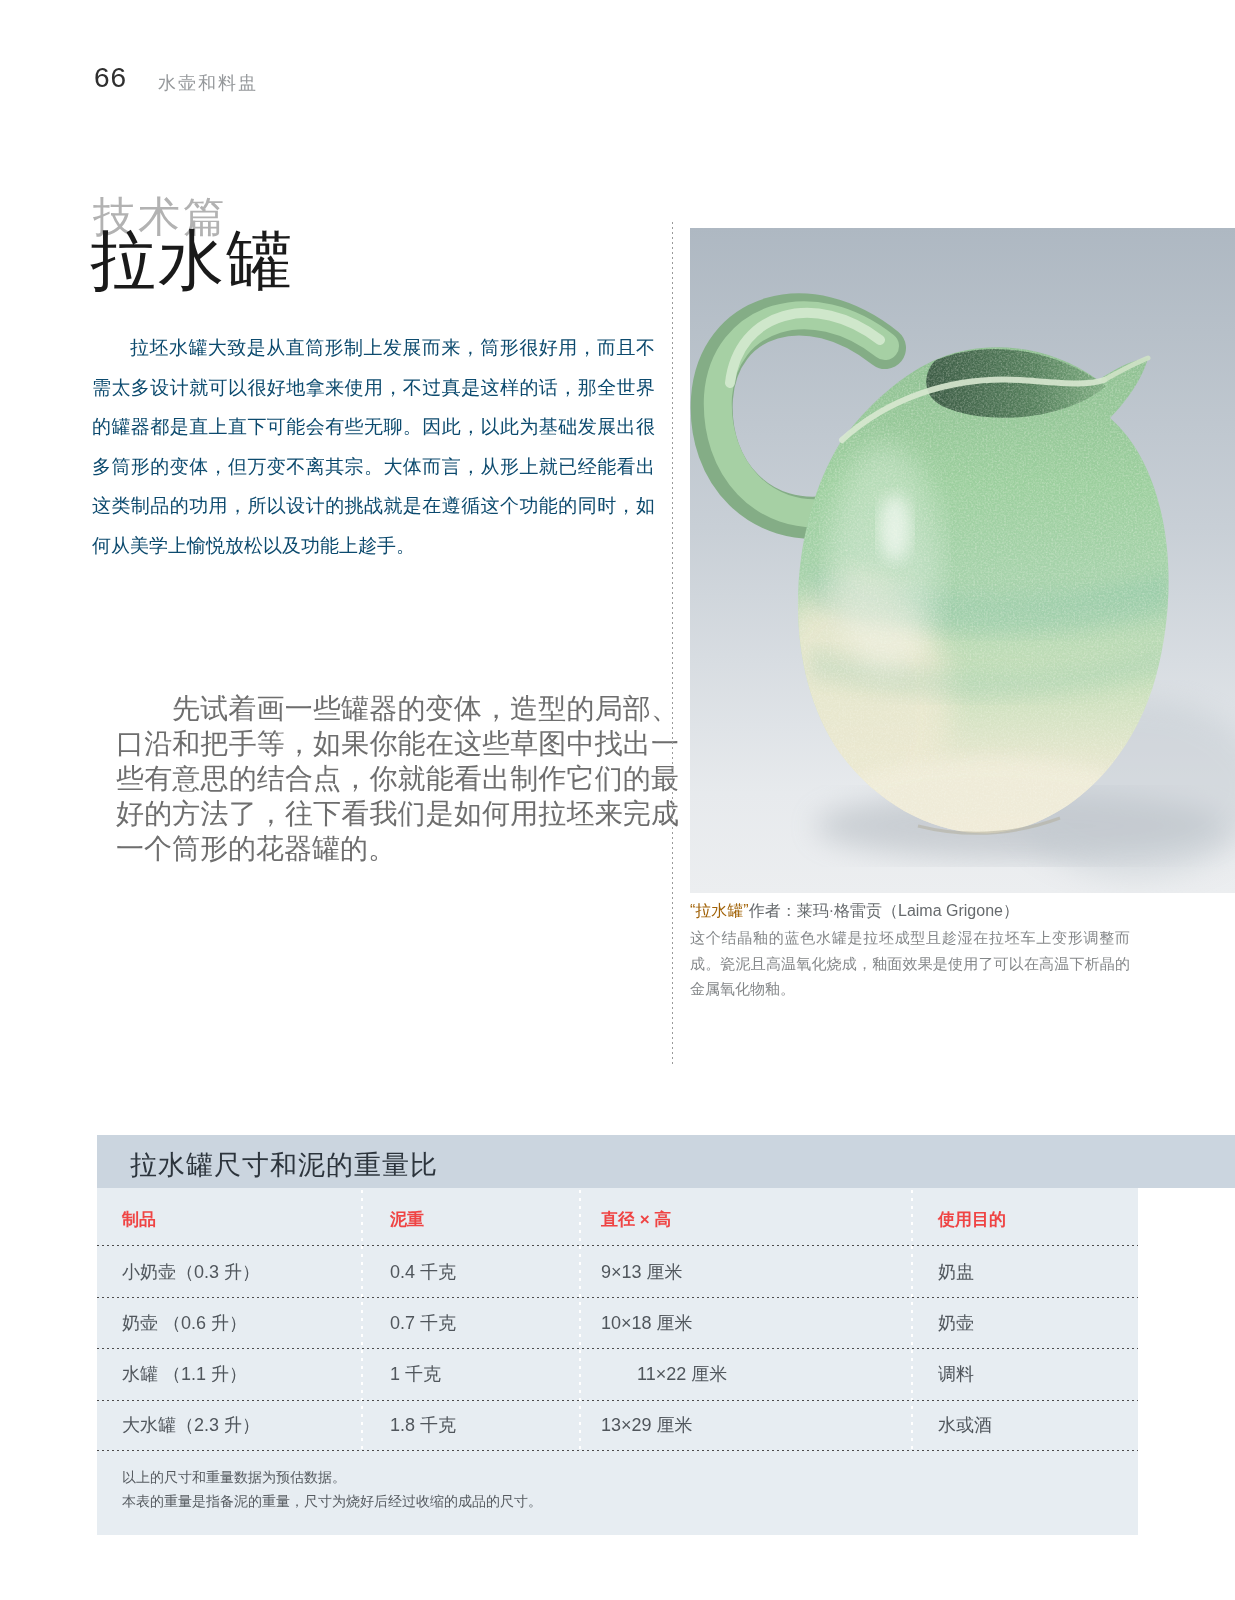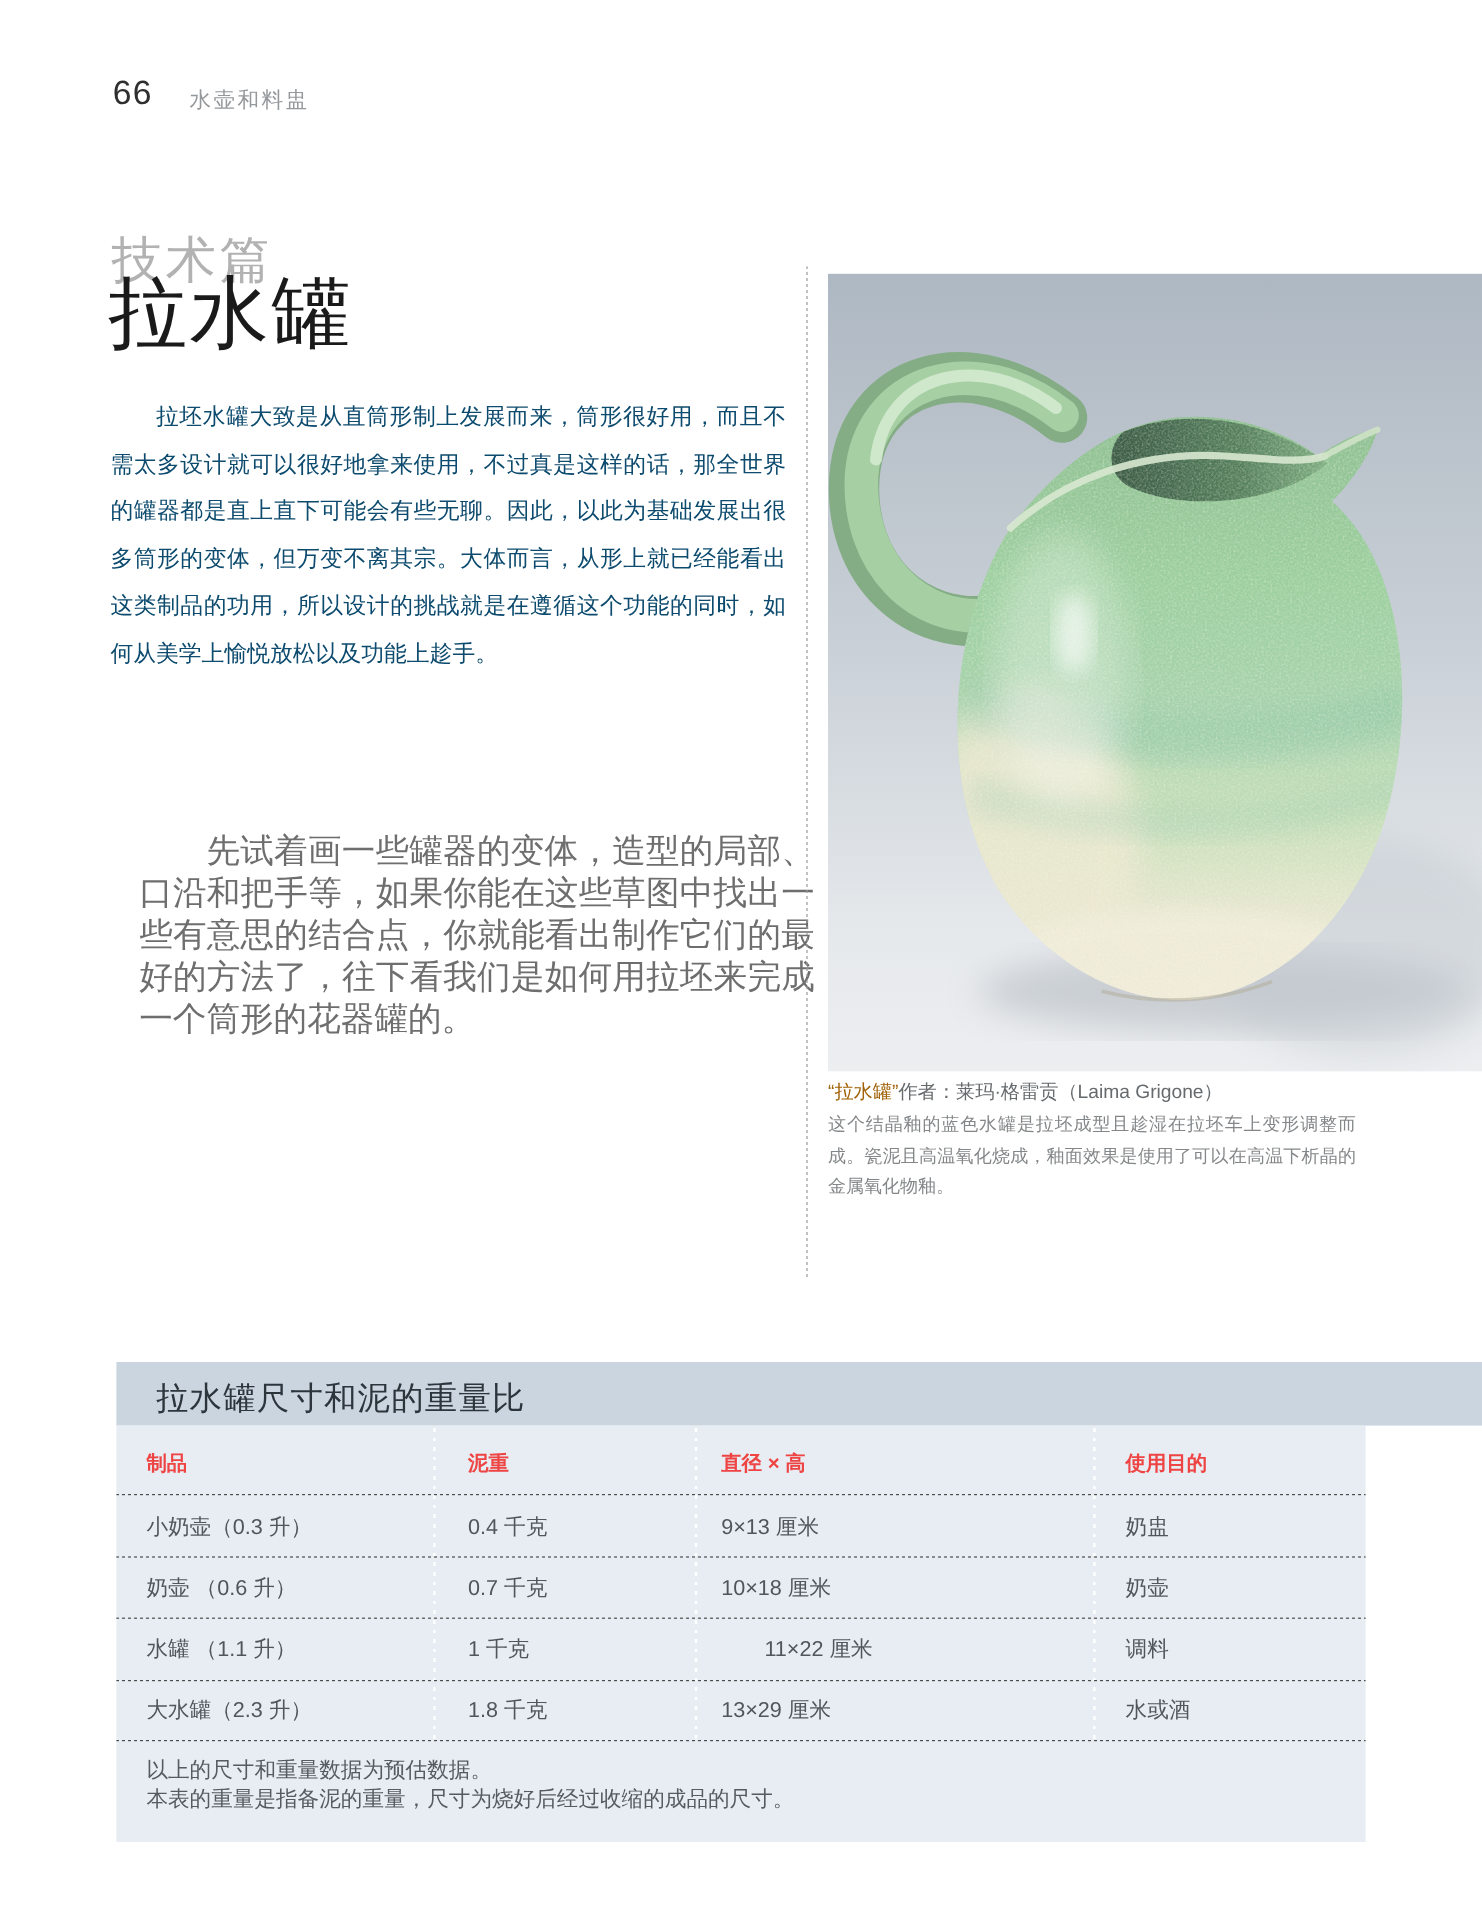--- a/index.html
+++ b/index.html
@@ -44,21 +44,21 @@
   .table{left:97px;top:1135px;width:1041px;height:400px;}
   .t-band{position:absolute;left:0;top:0;width:1200px;height:53px;background:#cbd5df;}
   .t-band-title{position:absolute;left:33px;top:12px;font-size:27px;color:#2c343c;letter-spacing:1px;}
   .t-body{position:absolute;left:0;top:53px;width:1041px;height:347px;background:#e7edf2;}
   .t-cell{position:absolute;font-size:18px;color:#50565c;white-space:nowrap;}
   .t-head .t-cell{font-weight:bold;color:#ef4444;font-size:17px;}
   .hline{position:absolute;left:0;width:1041px;height:1px;
     background:repeating-linear-gradient(90deg,#4c4c4c 0 2px,transparent 2px 5px);}
   .vline{position:absolute;top:55px;width:2px;height:260px;
     background:repeating-linear-gradient(180deg,#ffffff 0 3px,transparent 3px 8px);}
-  .t-notes{position:absolute;left:25px;top:330px;font-size:18px;line-height:24px;color:#565b60;font-family:Liberation Mono, monospace;}
+  .t-notes{position:absolute;left:25px;top:330px;font-size:14px;line-height:24px;color:#565b60;}
   .t-notes div{margin:0;}
 </style>
 </head>
 <body>
 
 <div class="page">
 
   <div class="abs pagenum">66</div>
   <div class="abs chapter">水壶和料盅</div>
 

